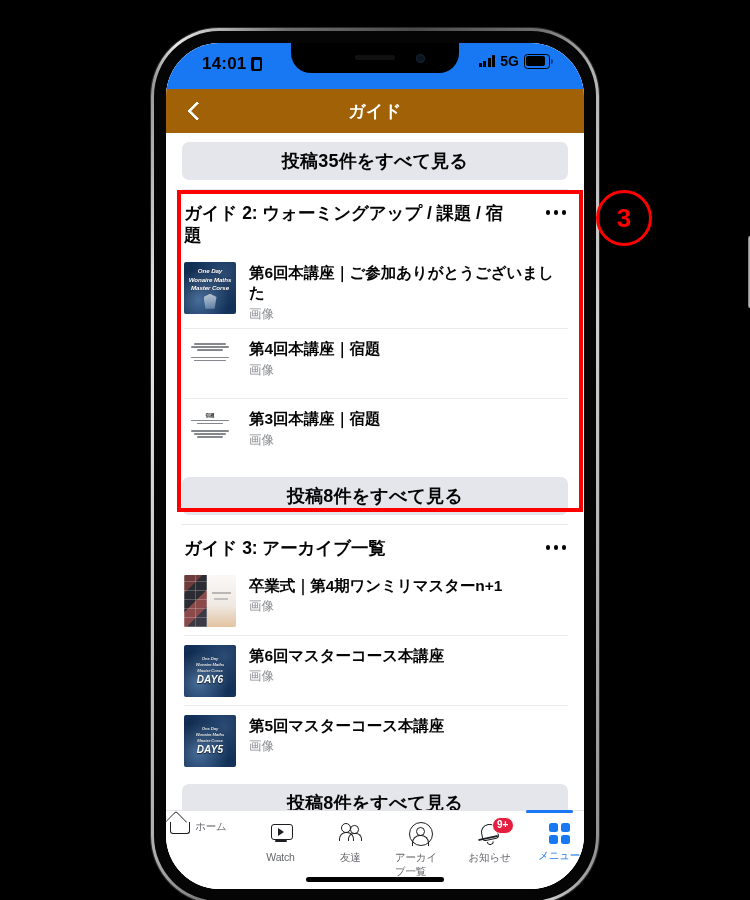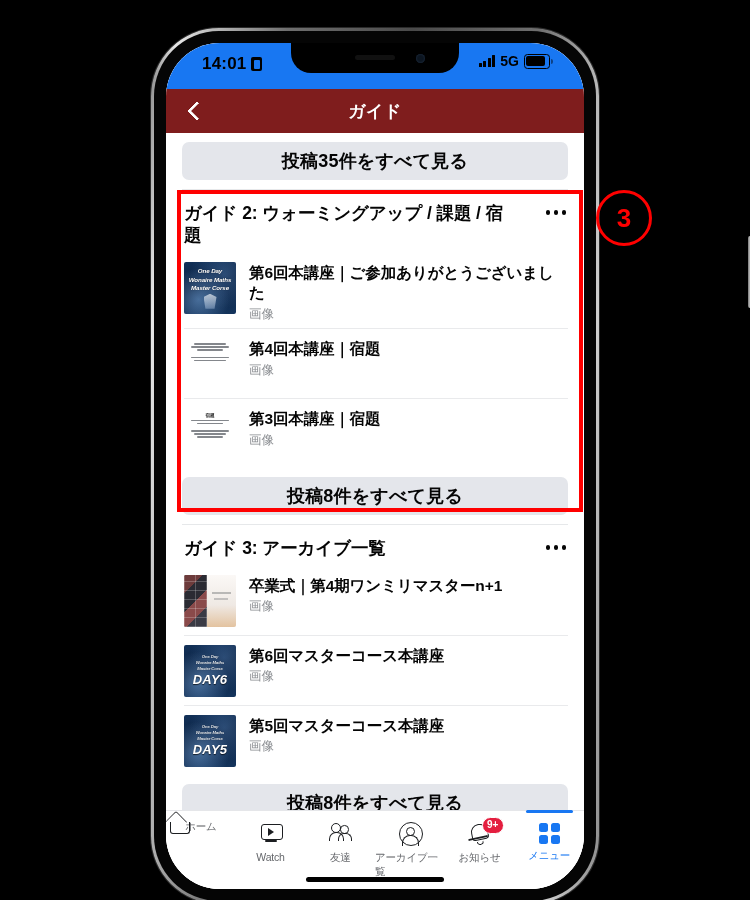--- a/index.html
+++ b/index.html
@@ -64,21 +64,21 @@
   .notch{
     position:absolute;left:50%;transform:translateX(-50%);top:0;
     width:168px;height:30px;background:#000;border-radius:0 0 20px 20px;z-index:6;
   }
   .notch .cam{position:absolute;right:34px;top:11px;width:9px;height:9px;border-radius:50%;
     background:#0c1520;box-shadow:inset 0 0 2px #26394f;}
   .notch .spk{position:absolute;left:50%;transform:translateX(-50%);top:12px;width:40px;height:5px;
     border-radius:3px;background:#111;}
 
   .navbar{
-    height:44px;background:#7f1d1d;display:flex;align-items:center;position:relative;
+    height:44px;background:#a16207;display:flex;align-items:center;position:relative;
   }
   .nav-back{
     position:absolute;left:16px;top:0;bottom:0;display:flex;align-items:center;
     padding:0 8px;cursor:pointer;
   }
   .chev{width:11px;height:11px;border-left:3px solid #fff;border-bottom:3px solid #fff;
     transform:rotate(45deg);border-radius:1px;}
   .nav-title{
     flex:1;text-align:center;color:#fff;font-size:17px;font-weight:700;letter-spacing:.5px;
   }
@@ -129,21 +129,21 @@
       linear-gradient(160deg,#123159 0%,#0b1f3c 45%,#14355e 100%);
     display:flex;flex-direction:column;align-items:center;justify-content:center;
     gap:1px;padding:2px;box-sizing:border-box;
   }
   .t-course b{
     font-style:italic;font-weight:700;color:#fff;font-size:6.2px;line-height:1.22;
     white-space:nowrap;text-shadow:0 0 1px rgba(0,0,0,.6);letter-spacing:-.1px;
   }
   .t-course .sm{font-size:4.2px;opacity:.85;font-weight:700;}
   .t-course .day{
-    font-size:13px;font-style:italic;font-weight:700;color:#fff;margin-top:0;
+    font-size:10px;font-style:italic;font-weight:700;color:#fff;margin-top:0;
     text-shadow:0 1px 1px rgba(0,0,0,.7);letter-spacing:.2px;
   }
   .t-course .emblem{
     width:13px;height:15px;margin-top:1px;
     background:linear-gradient(180deg,rgba(255,255,255,.85),rgba(180,205,235,.5));
     clip-path:polygon(50% 0,100% 22%,85% 100%,15% 100%,0 22%);opacity:.75;
   }
   .t-doc{
     width:100%;height:100%;background:#fff;box-sizing:border-box;padding:5px 4px;
     display:flex;flex-direction:column;gap:1.6px;align-items:center;
@@ -181,21 +181,21 @@
     content:"";position:absolute;left:26%;top:46%;width:48%;height:2px;background:#9a9a9a;opacity:.55;
   }
 
   
   .tabbar{
     position:absolute;left:0;right:0;bottom:0;height:78px;background:#fff;
     border-top:1px solid #e5e6e9;display:flex;align-items:flex-start;
   }
   .tab{
     flex:1;display:flex;flex-direction:column;align-items:center;gap:5px;
-    padding-top:9px;position:relative;cursor:pointer;
+    padding-top:9px;position:relative;cursor:pointer;padding-left:20px;
   }
   .tab .lbl{font-size:10.5px;color:#65676b;letter-spacing:-.2px;}
   .tab.active .lbl{color:#1877f2;}
   .tab .ind{
     position:absolute;top:-1px;left:16%;right:16%;height:3px;background:#1877f2;border-radius:2px;display:none;
   }
   .tab.active .ind{display:block;}
   .ico{width:26px;height:26px;position:relative;}
 
   

